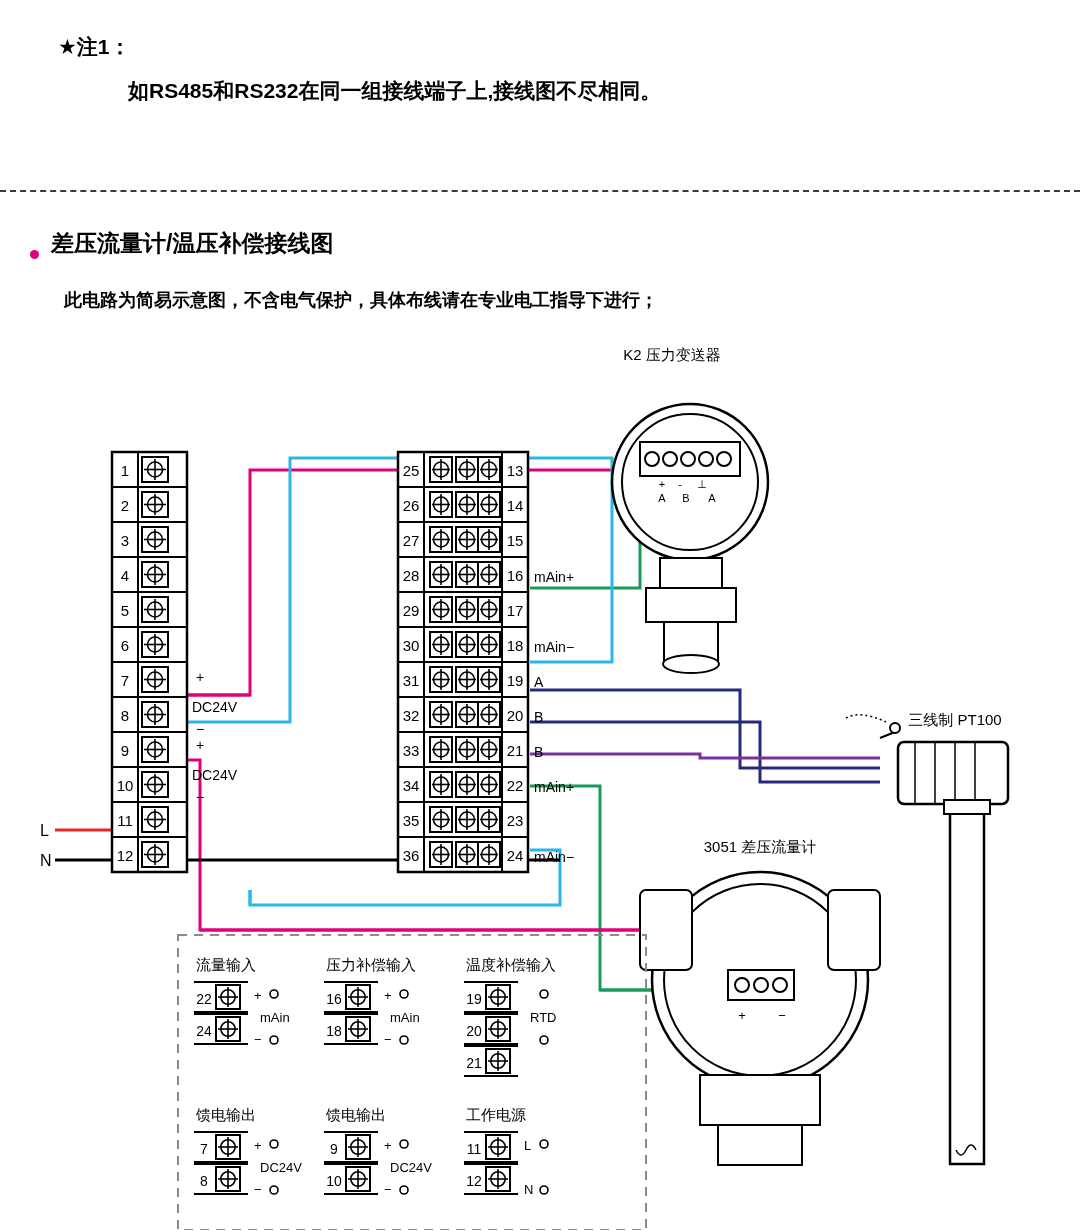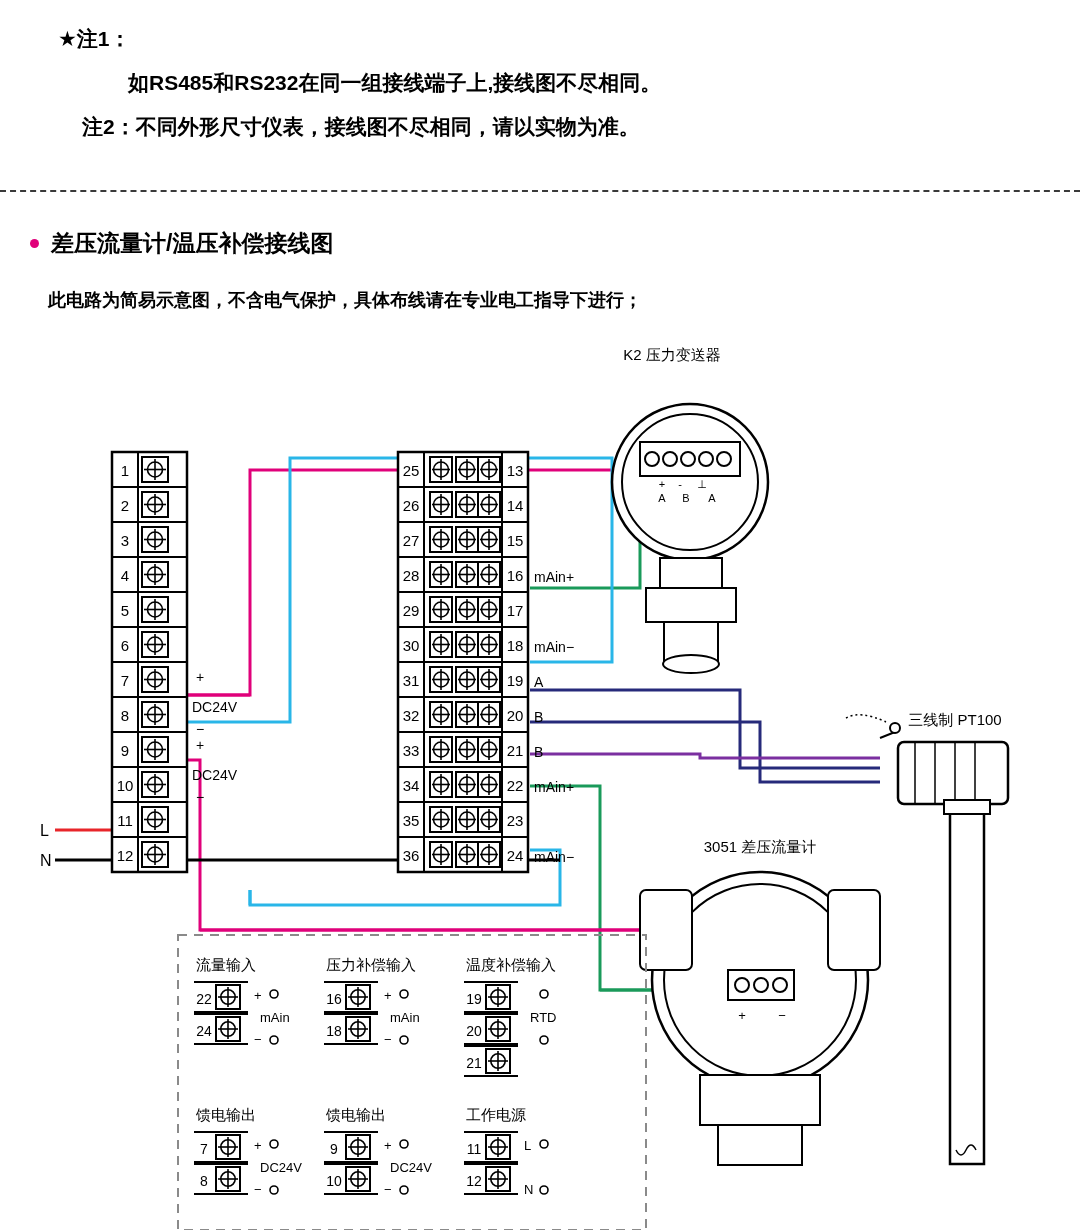--- a/index.html
+++ b/index.html
@@ -1,50 +1,46 @@
 <!DOCTYPE html>
 <html><head>
 <meta charset="utf-8">
 <style>
   html,body{margin:0;padding:0;}
   body{
     width:1080px;height:1232px;position:relative;background:#ffffff;
     font-family:"Liberation Sans","DejaVu Sans",sans-serif;color:#000;
     overflow:hidden;
   }
-  .notes{position:absolute;left:0;top:4px;width:855px;}
+  .notes{position:absolute;left:0;top:12px;width:855px;}
   .note-line{display:flex;font-size:21px;font-weight:700;line-height:30px;margin-bottom:14px;}
   .note-line .lbl{white-space:nowrap;}
   .note-line .txt{white-space:nowrap;}
   #note1{margin-left:58px;margin-top:20px;}
   #note1b{margin-left:128px;}
   #note2{margin-left:82px;}
   .divider{position:absolute;left:0;top:190px;width:1080px;height:0;
     border-top:2px dashed #3a3a3a;}
-  .sect-title{position:absolute;left:30px;top:228px;display:flex;align-items:center;}
+  .sect-title{position:absolute;left:30px;top:228px;display:flex;align-items:flex-end;}
   .bullet{width:9px;height:9px;border-radius:50%;background:#e0007a;margin-right:12px;}
   .sect-title .t{font-size:23px;font-weight:700;}
-  .sub-note{position:absolute;left:48px;top:288px;font-size:18px;font-weight:700;}
+  .sub-note{position:absolute;left:64px;top:288px;font-size:18px;font-weight:700;}
   .diagram{position:absolute;left:0;top:330px;width:1080px;height:900px;}
   svg{display:block;}
   text{font-family:"Liberation Sans","DejaVu Sans",sans-serif;}
 </style>
 </head>
 <body>
 
 <div class="notes">
   <div class="note-line" id="note1">
     <span class="lbl">★注1：</span>
   </div>
   <div class="note-line" id="note1b">
     <span class="txt">如RS485和RS232在同一组接线端子上,接线图不尽相同。</span>
-  </div>
-  <div class="note-line" id="note2">
-    <span class="lbl">注2：</span>
-    <span class="txt">不同外形尺寸仪表，接线图不尽相同，请以实物为准。</span>
   </div>
 </div>
 
 <div class="divider"></div>
 
 <div class="sect-title">
   <span class="bullet"></span>
   <span class="t">差压流量计/温压补偿接线图</span>
 </div>
 <div class="sub-note">此电路为简易示意图，不含电气保护，具体布线请在专业电工指导下进行；</div>

